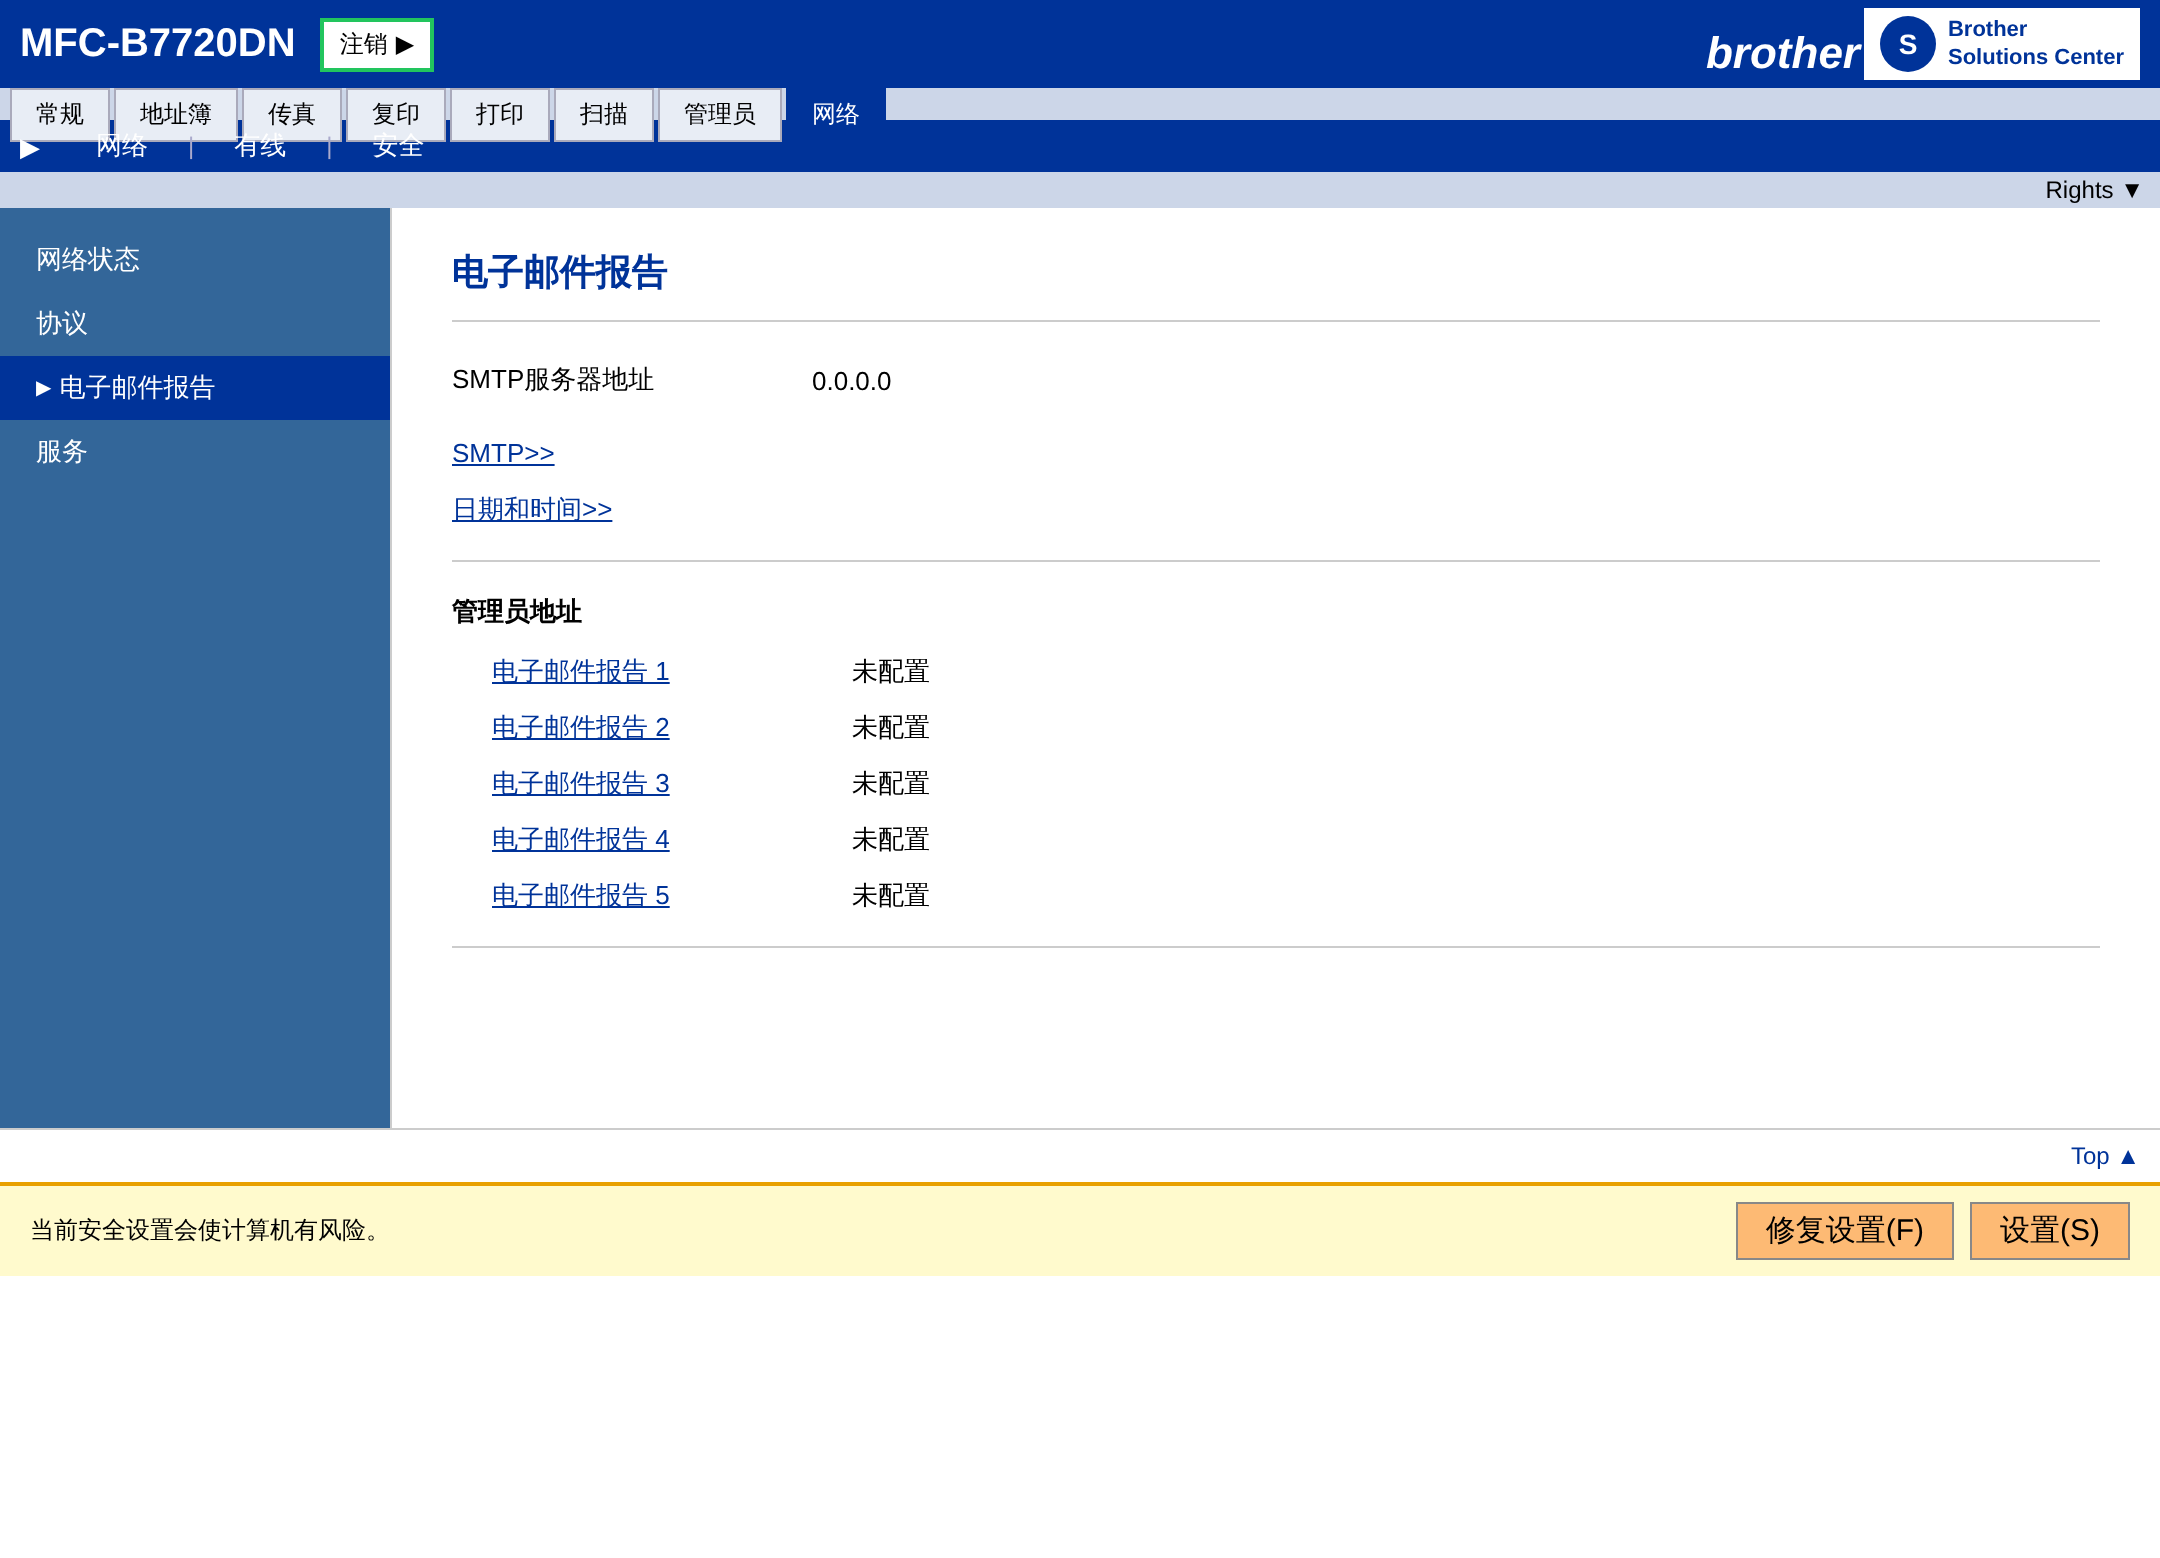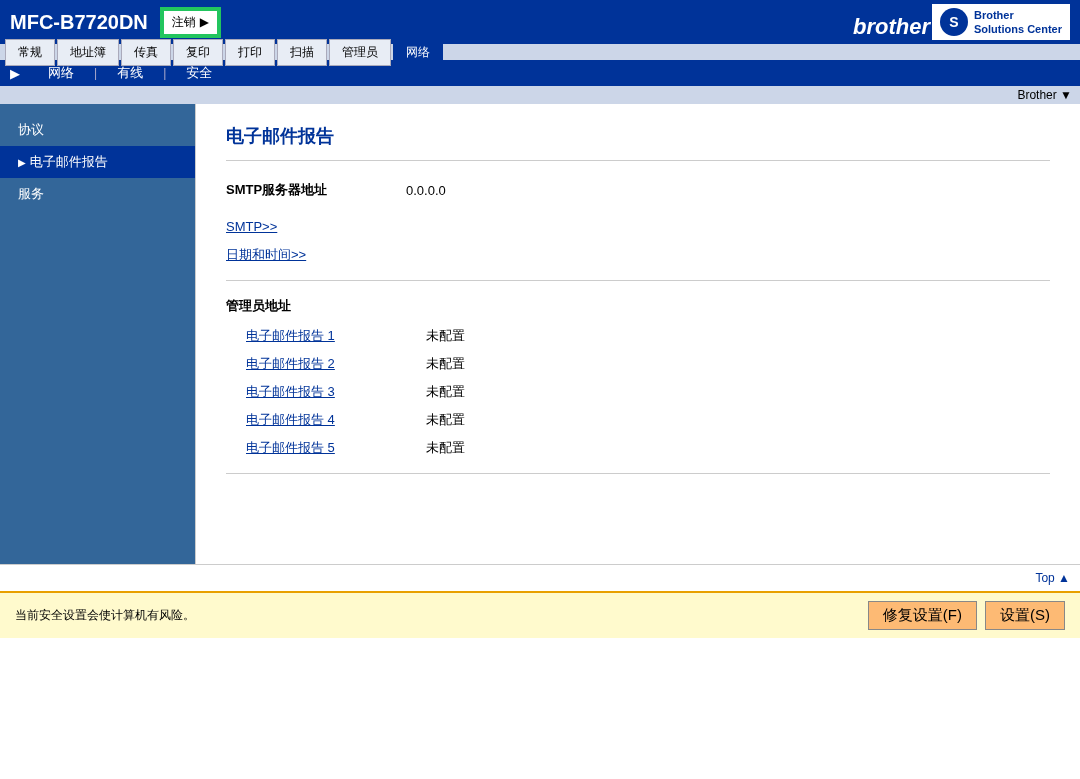--- a/index.html
+++ b/index.html
@@ -1,28 +1,28 @@
 <!DOCTYPE html>
 <html><head>
   <meta charset="utf-8">
   <style>
     * { margin: 0; padding: 0; box-sizing: border-box; }
     body { font-family: Arial, sans-serif; font-size: 13px; background: #fff; width: 1080px; }
 
     
     .header { background: #003399; height: 44px; display: flex; align-items: center; padding: 0 10px; justify-content: space-between; }
     .header-title { color: #fff; font-size: 20px; font-weight: bold; }
-    .header-cancel { background: #fff; border: 4px solid #22c55e; padding: 3px 8px; font-size: 12px; cursor: pointer; color: #000; display: flex; align-items: center; gap: 4px; }
+    .header-cancel { background: #fff; border: 2px solid #22c55e; padding: 3px 8px; font-size: 12px; cursor: pointer; color: #000; display: flex; align-items: center; gap: 4px; }
     .header-right { display: flex; align-items: flex-end; gap: 2px; }
     .brother-logo { color: #fff; font-size: 22px; font-style: italic; font-weight: bold; }
     .solutions-center { background: #fff; padding: 4px 8px; display: flex; align-items: center; gap: 6px; font-size: 11px; color: #003399; font-weight: bold; }
     .solutions-icon { width: 28px; height: 28px; background: #003399; border-radius: 50%; display: flex; align-items: center; justify-content: center; color: #fff; font-size: 14px; font-weight: bold; }
 
     
-    .nav-tabs { background: #ccd6e8; display: flex; align-items: center; height: 16px; padding: 0 5px; gap: 2px; }
+    .nav-tabs { background: #ccd6e8; display: flex; align-items: flex-start; height: 16px; padding: 0 5px; gap: 2px; }
     .nav-tab { padding: 4px 12px; font-size: 12px; background: #e8edf5; border: 1px solid #aab; cursor: pointer; color: #000; }
     .nav-tab.active { background: #003399; color: #fff; border-color: #003399; }
 
     
     .sub-nav { background: #003399; height: 26px; display: flex; align-items: center; }
     .sub-nav-arrow { color: #fff; margin-left: 10px; margin-right: 8px; }
     .sub-nav-item { color: #fff; padding: 4px 20px; font-size: 13px; cursor: pointer; }
     .sub-nav-divider { color: #aac; font-size: 12px; }
     .bottom-bar { background: #ccd6e8; text-align: right; padding: 2px 8px; font-size: 12px; color: #000; }
     .bottom-bar span { cursor: pointer; }
@@ -36,21 +36,21 @@
     .sidebar-item.active { background: #003399; }
     .sidebar-item .arrow { color: #fff; font-size: 10px; }
 
     
     .content { flex: 1; background: #fff; padding: 20px 30px; border-left: 1px solid #ccc; }
 
     .page-title { font-size: 18px; color: #003399; font-weight: bold; padding-bottom: 12px; border-bottom: 1px solid #ccc; margin-bottom: 20px; }
 
     .info-table { margin-bottom: 20px; }
     .info-row { display: flex; align-items: center; margin-bottom: 12px; }
-    .info-label { width: 180px; font-size: 13px; color: #000; font-weight: bold; }
+    .info-label { width: 180px; font-size: 13px; color: #000; font-weight: normal; }
     .info-value { font-size: 13px; color: #000; }
 
     .link-item { color: #003399; text-decoration: underline; cursor: pointer; font-size: 13px; margin-bottom: 12px; display: block; }
 
     .divider { border: none; border-top: 1px solid #ccc; margin: 16px 0; }
 
     .section-title { font-size: 13px; font-weight: bold; color: #000; margin-bottom: 12px; }
 
     .admin-row { display: flex; align-items: center; margin-bottom: 10px; margin-left: 20px; }
     .admin-link { color: #003399; text-decoration: underline; cursor: pointer; font-size: 13px; width: 180px; }
@@ -104,26 +104,29 @@
 <div class="sub-nav">
   <span class="sub-nav-arrow">▶</span>
   <span class="sub-nav-item">网络</span>
   <span class="sub-nav-divider">|</span>
   <span class="sub-nav-item">有线</span>
   <span class="sub-nav-divider">|</span>
   <span class="sub-nav-item">安全</span>
 </div>
 
 <div class="bottom-bar">
-  <span>Brother ▼</span>
+  <span>Rights ▼</span>
 </div>
 
 <div class="main-layout">
 
   <div class="sidebar">
+    <div class="sidebar-item">
+      <span>网络状态</span>
+    </div>
     <div class="sidebar-item">
       <span>协议</span>
     </div>
     <div class="sidebar-item active">
       <span class="arrow">▶</span>
       <span>电子邮件报告</span>
     </div>
     <div class="sidebar-item">
       <span>服务</span>
     </div>

